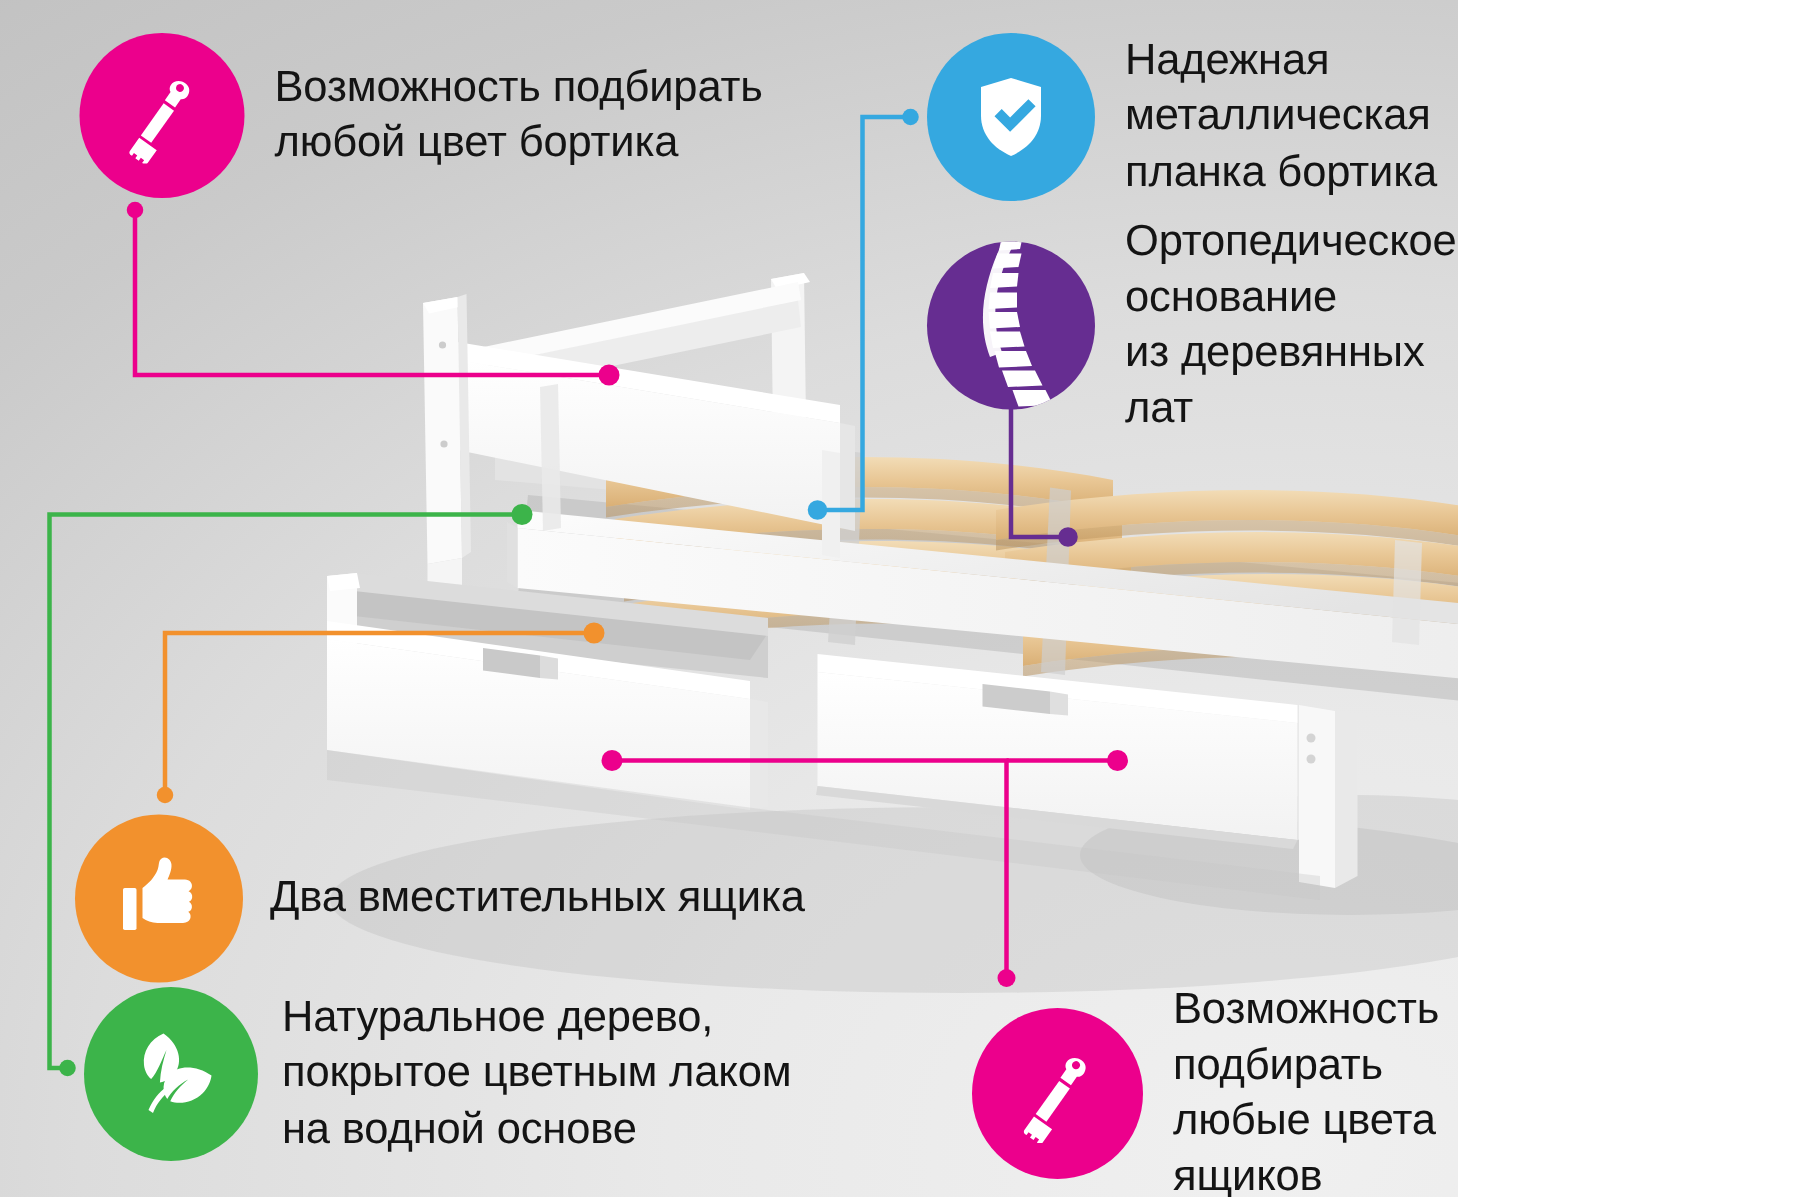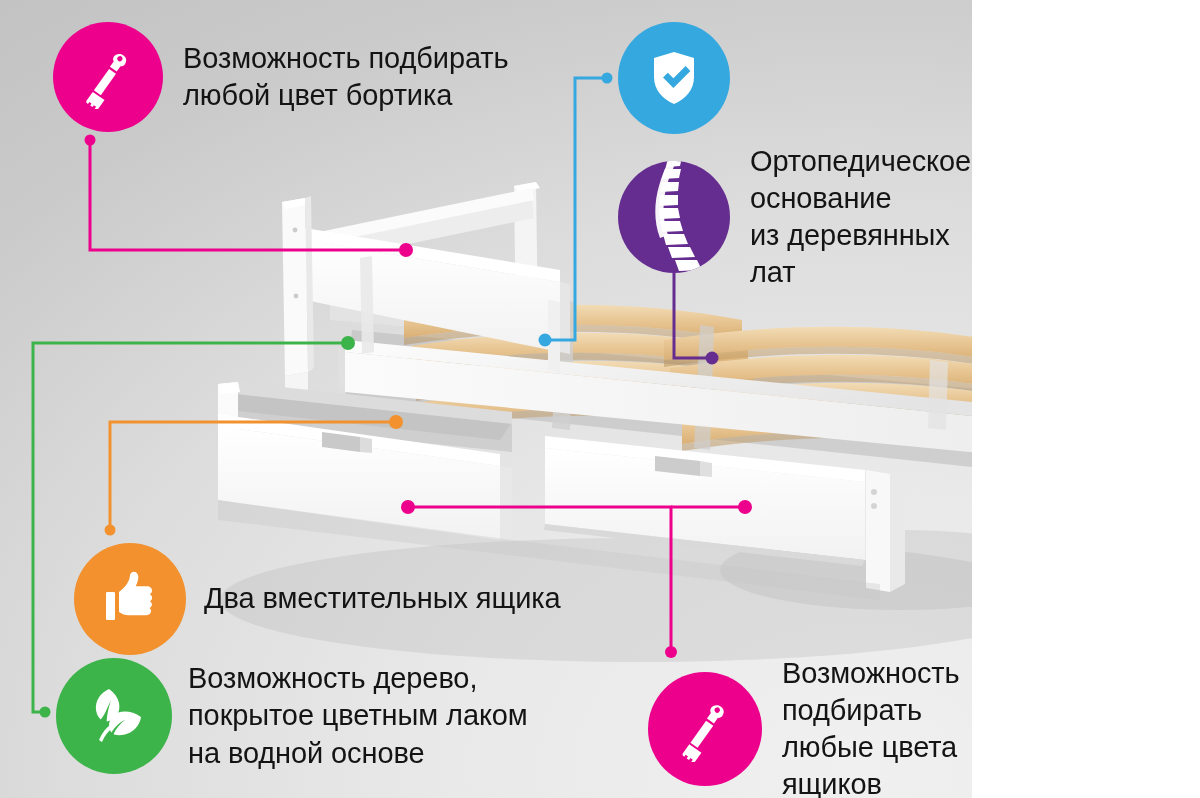--- a/index.html
+++ b/index.html
@@ -58,21 +58,21 @@
   #callout-side-color .callout-text  { margin-left: 20px; }
 
   #callout-metal-plate     { left: 618px; top: 22px;  }
   #callout-metal-plate .badge     { width: 112px; height: 112px; }
   #callout-metal-plate .callout-text { margin-left: 20px; }
 
   #callout-ortho-base      { left: 618px; top: 143px; justify-content: center; }
   #callout-ortho-base .badge      { width: 112px; height: 112px; }
   #callout-ortho-base .callout-text  { margin-left: 20px; }
 
-  #callout-two-drawers     { left: 74px;  top: 543px; }
+  #callout-two-drawers     { left: 50px;  top: 543px; }
   #callout-two-drawers .badge     { width: 112px; height: 112px; }
   #callout-two-drawers .callout-text { margin-left: 18px; }
 
   #callout-natural-wood    { left: 56px;  top: 658px; }
   #callout-natural-wood .badge    { width: 116px; height: 116px; }
   #callout-natural-wood .callout-text{ margin-left: 16px; }
 
   #callout-drawer-color    { left: 648px; top: 655px; }
   #callout-drawer-color .badge    { width: 114px; height: 114px; }
   #callout-drawer-color .callout-text{ margin-left: 20px; }
@@ -294,20 +294,22 @@
 
   <div class="callout" id="callout-metal-plate">
     <div class="badge" style="background:#35a8e0">
       <span>
         <svg width="64" height="64" viewBox="0 0 64 64">
           <path d="M32 6 12 12v19c0 13 8.6 21.9 20 27 11.4-5.1 20-14 20-27V12z" fill="#ffffff"></path>
           <path d="M21 31.5l4.8-4.8 5.6 5.6 12.2-12.2 4.8 4.8-17 17z" fill="#35a8e0"></path>
         </svg>
       </span>
     </div>
+    <div class="callout-text">Надежная металлическая
+планка бортика</div>
   </div>
 
   <div class="callout" id="callout-ortho-base">
     <div class="badge" style="background:#662d91; overflow:hidden;">
       <span>
         <svg width="112" height="112" viewBox="0 0 112 112">
           <g fill="#ffffff">
             <path d="M50 -4 h14 l-2 9 -14 1z"></path>
             <path d="M47 8 h16 l-2 9 -17 1z"></path>
             <path d="M44 21 h17 l-1 9 -18 1z"></path>
@@ -345,21 +347,21 @@
       <span>
         <svg width="68" height="68" viewBox="0 0 68 68">
           <g fill="#ffffff">
             <path d="M29 7c-9 4-14 12-13 21 .4 4 2.4 7.4 4.8 9.4C25 33 28 24 31 18c-2.2 7-4 14-4.4 21.6 4-.6 8-3 10.4-6.6 4.6-6.8 3-18.4-8-26z"></path>
             <path d="M61 35c-10-7-22-7-28-1-5 5-5 12-1.5 16.6 2.8-5 8-10 14-13-5 3.8-9.6 9-12 14.6 6.6 2.4 15.6.6 21.6-5.4 3.6-3.6 5.4-8 5.9-11.8z"></path>
             <path d="M19 58c3-7 7-12 12-15.4l2.2 2.8C28.6 48.6 24.6 53.6 22 60z"></path>
           </g>
         </svg>
       </span>
     </div>
-    <div class="callout-text">Возможность дерево,
+    <div class="callout-text">Натуральное дерево,
 покрытое цветным лаком
 на водной основе</div>
   </div>
 
   <div class="callout" id="callout-drawer-color">
     <div class="badge" style="background:#ec008c">
       <span>
         <svg width="66" height="66" viewBox="0 0 64 64">
           <g fill="#ffffff">
             <path d="M47.5 10.5c-3.6-2.6-7.9-1.4-9.6 1.1-1 1.5-1 3.3-.2 4.8l-3.8 5.4 6.8 4.8 3.8-5.4c1.7.2 3.4-.5 4.4-2 1.7-2.5 2.2-6.1-1.4-8.7zm-1.8 5.1a2.6 2.6 0 1 1-3-4.2 2.6 2.6 0 0 1 3 4.2z"></path>

